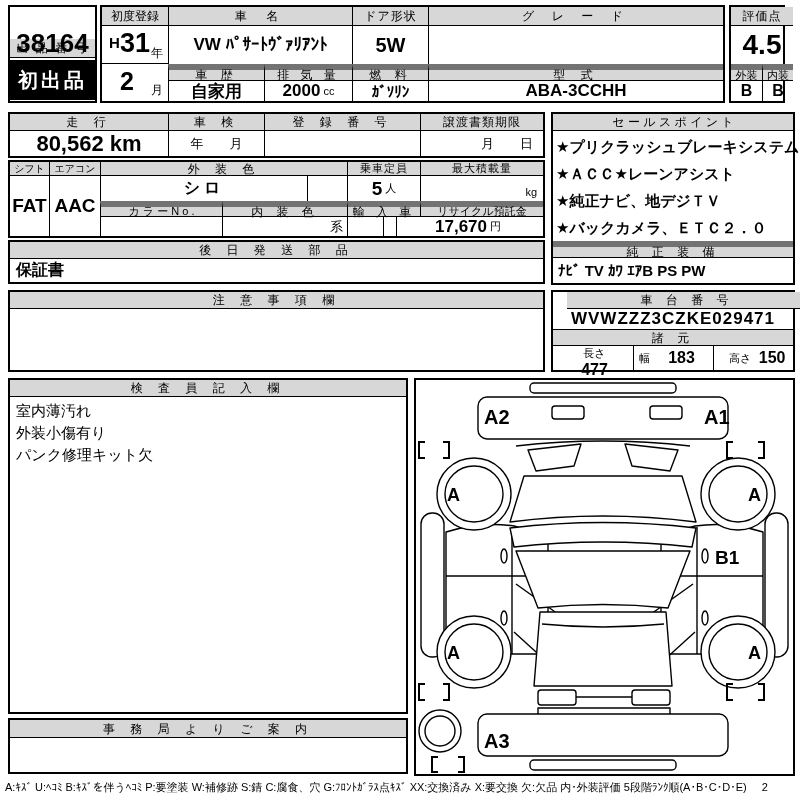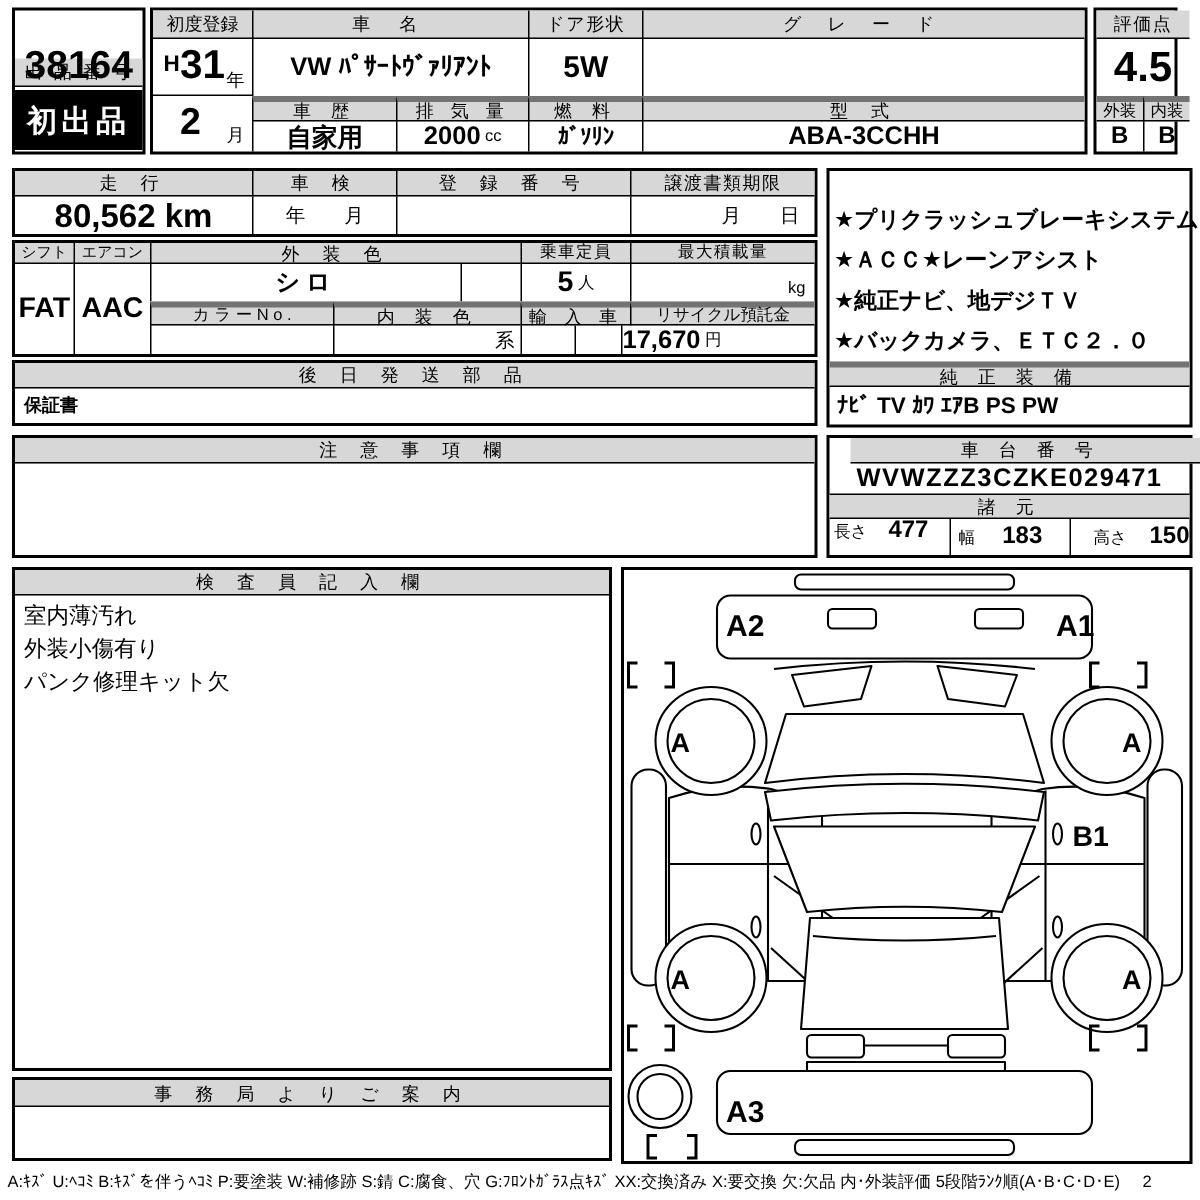--- a/index.html
+++ b/index.html
@@ -4,21 +4,21 @@
 <style>
   html,body{margin:0;padding:0;background:#fff;}
   #sheet{position:relative;width:800px;height:800px;background:#fff;color:#000;
          font-family:"Liberation Sans","DejaVu Sans",sans-serif;overflow:hidden;}
   .abs{position:absolute;box-sizing:border-box;}
   .box{position:absolute;box-sizing:border-box;border:2px solid #000;background:#fff;}
   .hdr{background:#d7d7d7;display:flex;align-items:center;justify-content:center;
        font-size:12px;line-height:1;}
   .val{display:flex;align-items:center;justify-content:center;font-weight:bold;}
   .bl{border-left:1px solid #000;}
-  .bt{border-top:4px solid #737373;}
+  .bt{border-top:6px solid #737373;}
   .bb{border-bottom:1px solid #000;}
   .unit{font-weight:normal;font-size:11px;margin-left:3px;}
   .badge{background:#000;color:#ffffff;display:flex;align-items:center;justify-content:center;
          font-weight:bold;font-size:20px;letter-spacing:3px;}
   .notes div{font-size:15px;line-height:22px;padding-left:6px;}
   .sp-lines div{font-size:15px;font-weight:bold;line-height:27px;padding-left:3px;white-space:nowrap;}
   svg text{font-family:"Liberation Sans","DejaVu Sans",sans-serif;font-weight:bold;fill:#000;stroke:none;}
 </style>
 </head>
 <body>
@@ -106,62 +106,63 @@
     <div class="abs bl" style="left:90px;top:55px;width:122px;height:19px;"></div>
     <div class="hdr bt bb bl abs" style="left:212px;top:39px;width:125px;height:16px;letter-spacing:5px;">内 装 色</div>
     <div class="abs bl" style="left:212px;top:55px;width:125px;height:19px;display:flex;align-items:center;justify-content:flex-end;font-size:13px;padding-right:4px;">
       <span></span>
       <span>系</span>
     </div>
     <div class="hdr bt bb bl abs" style="left:337px;top:39px;width:73px;height:16px;letter-spacing:4px;">輸 入 車</div>
     <div class="abs bl" style="left:337px;top:55px;width:36px;height:19px;"></div>
     <div class="abs bl" style="left:373px;top:55px;width:37px;height:19px;"></div>
     <div class="hdr bt bb bl abs" style="left:410px;top:39px;width:123px;height:16px;font-size:11px;">リサイクル預託金</div>
-    <div class="abs bl" style="left:404px;top:55px;width:111px;height:19px;display:flex;align-items:center;padding-right:6px;font-weight:bold;font-size:17px;">
+    <div class="abs bl" style="left:386px;top:55px;width:111px;height:19px;display:flex;align-items:center;justify-content:flex-end;padding-right:6px;font-weight:bold;font-size:17px;">
       <span>17,670</span>
       <span class="unit">円</span>
     </div>
   </div>
 
   <div class="box" style="left:8px;top:240px;width:537px;height:44px;">
     <div class="hdr bb abs" style="left:0;top:0;width:533px;height:17px;letter-spacing:6px;">後 日 発 送 部 品</div>
-    <div class="abs" style="left:0;top:17px;width:635px;height:23px;display:flex;align-items:center;font-weight:bold;font-size:12px;padding-left:6px;">保証書</div>
+    <div class="abs" style="left:0;top:17px;width:635px;height:23px;display:flex;align-items:center;font-weight:bold;font-size:16px;padding-left:6px;">保証書</div>
   </div>
 
   <div class="box" style="left:8px;top:290px;width:537px;height:82px;">
     <div class="hdr bb abs" style="left:0;top:0;width:533px;height:17px;letter-spacing:6px;">注 意 事 項 欄</div>
     <div class="abs" style="left:0;top:17px;width:533px;height:61px;"></div>
   </div>
 
   <div class="box" style="left:551px;top:112px;width:244px;height:173px;">
+    <div class="hdr bb abs" style="left:0;top:0;width:240px;height:17px;">セ ー ル ス ポ イ ン ト</div>
     <div class="abs sp-lines" style="left:0;top:19px;width:240px;height:108px;">
       <div>★プリクラッシュブレーキシステム</div>
       <div>★ＡＣＣ★レーンアシスト</div>
       <div>★純正ナビ、地デジＴＶ</div>
       <div>★バックカメラ、ＥＴＣ２．０</div>
     </div>
     <div class="hdr bt bb abs" style="left:0;top:127px;width:240px;height:17px;letter-spacing:5px;">純 正 装 備</div>
     <div class="abs" style="left:0;top:144px;width:240px;height:25px;display:flex;align-items:center;font-weight:bold;font-size:15px;padding-left:5px;white-space:nowrap;">ﾅﾋﾞ TV ｶﾜ ｴｱB PS PW</div>
   </div>
 
   <div class="box" style="left:551px;top:290px;width:244px;height:82px;">
     <div class="hdr bb abs" style="left:0;top:0;width:240px;height:17px;letter-spacing:5px;margin-left:14px;">車 台 番 号</div>
     <div class="val bb abs" style="left:0;top:17px;width:240px;height:21px;font-size:17px;letter-spacing:1px;">WVWZZZ3CZKE029471</div>
     <div class="hdr bb abs" style="left:0;top:38px;width:240px;height:16px;letter-spacing:5px;">諸 元</div>
-    <div class="abs" style="left:0;top:54px;width:80px;height:16px;display:flex;align-items:center;padding-left:3px;">
+    <div class="abs" style="left:0;top:54px;width:80px;height:16px;display:flex;align-items:center;padding-left:3px;flex-direction:column;">
       <span style="font-size:11px;">長さ</span>
       <span style="font-weight:bold;font-size:16px;flex:1;text-align:center;">477</span>
     </div>
     <div class="abs bl" style="left:80px;top:54px;width:80px;height:24px;display:flex;align-items:center;padding-left:5px;">
       <span style="font-size:11px;">幅</span>
       <span style="font-weight:bold;font-size:16px;flex:1;text-align:center;">183</span>
     </div>
     <div class="abs bl" style="left:160px;top:54px;width:80px;height:24px;display:flex;align-items:center;padding-left:15px;">
       <span style="font-size:11px;">高さ</span>
-      <span style="font-weight:bold;font-size:16px;flex:1;text-align:right;">150</span>
+      <span style="font-weight:bold;font-size:16px;flex:1;text-align:center;">150</span>
     </div>
   </div>
 
   <div class="box" style="left:8px;top:378px;width:400px;height:336px;">
     <div class="hdr bb abs" style="left:0;top:0;width:396px;height:17px;letter-spacing:6px;">検 査 員 記 入 欄</div>
     <div class="abs notes" style="left:0;top:20px;width:396px;height:310px;">
       <div>室内薄汚れ</div>
       <div>外装小傷有り</div>
       <div>パンク修理キット欠</div>
     </div>

